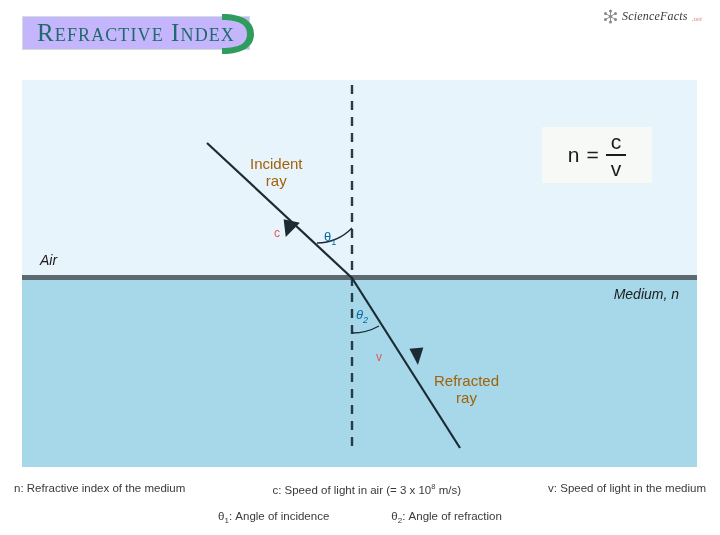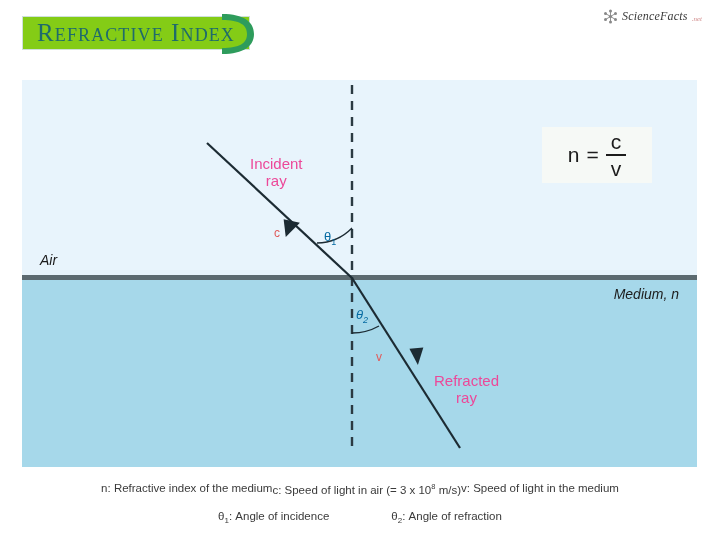--- a/index.html
+++ b/index.html
@@ -15,21 +15,21 @@
     overflow: hidden;
   }
 
   
   #title-banner {
     position: absolute;
     left: 22px;
     top: 16px;
     width: 228px;
     height: 34px;
-    background: #84cc16;
+    background: #c4b5fd;
     border: 1px solid #cfe0da;
     box-sizing: border-box;
     display: flex;
     align-items: center;
     justify-content: center;
   }
   #title-text {
     font-family: "Liberation Serif", serif;
     font-variant: small-caps;
     font-size: 25px;
@@ -109,21 +109,21 @@
     color: #1c1c1c;
     font-family: "Liberation Sans", sans-serif;
     font-style: italic;
   }
   #air-label { left: 18px; top: 172px; }
   #medium-label { right: 18px; top: 206px; }
 
   .ray-label {
     position: absolute;
     font-size: 15px;
-    color: #ec4899;
+    color: #a16207;
     line-height: 1.15;
     text-align: center;
     white-space: pre-line;
   }
   #incident-ray-label { left: 228px; top: 75px; }
   #refracted-ray-label { left: 412px; top: 292px; }
 
   .speed-label {
     position: absolute;
     font-size: 12px;
@@ -178,21 +178,21 @@
   #caption {
     position: absolute;
     left: 0;
     top: 482px;
     width: 720px;
     font-size: 11.5px;
     color: #3a3a3a;
   }
   #caption-row-1 {
     display: flex;
-    justify-content: center;
+    justify-content: space-between;
     padding: 0 14px;
     box-sizing: border-box;
   }
   #caption-row-2 {
     display: flex;
     justify-content: center;
     gap: 62px;
     margin-top: 14px;
   }
   .caption-item sub { font-size: 8px; }

